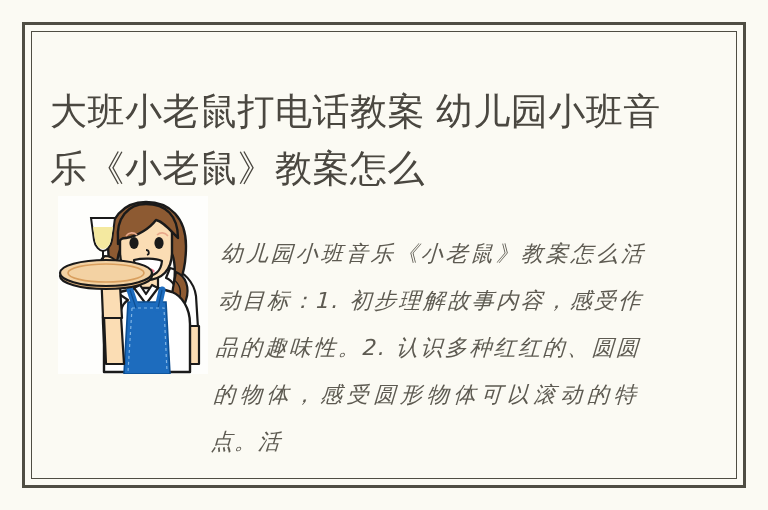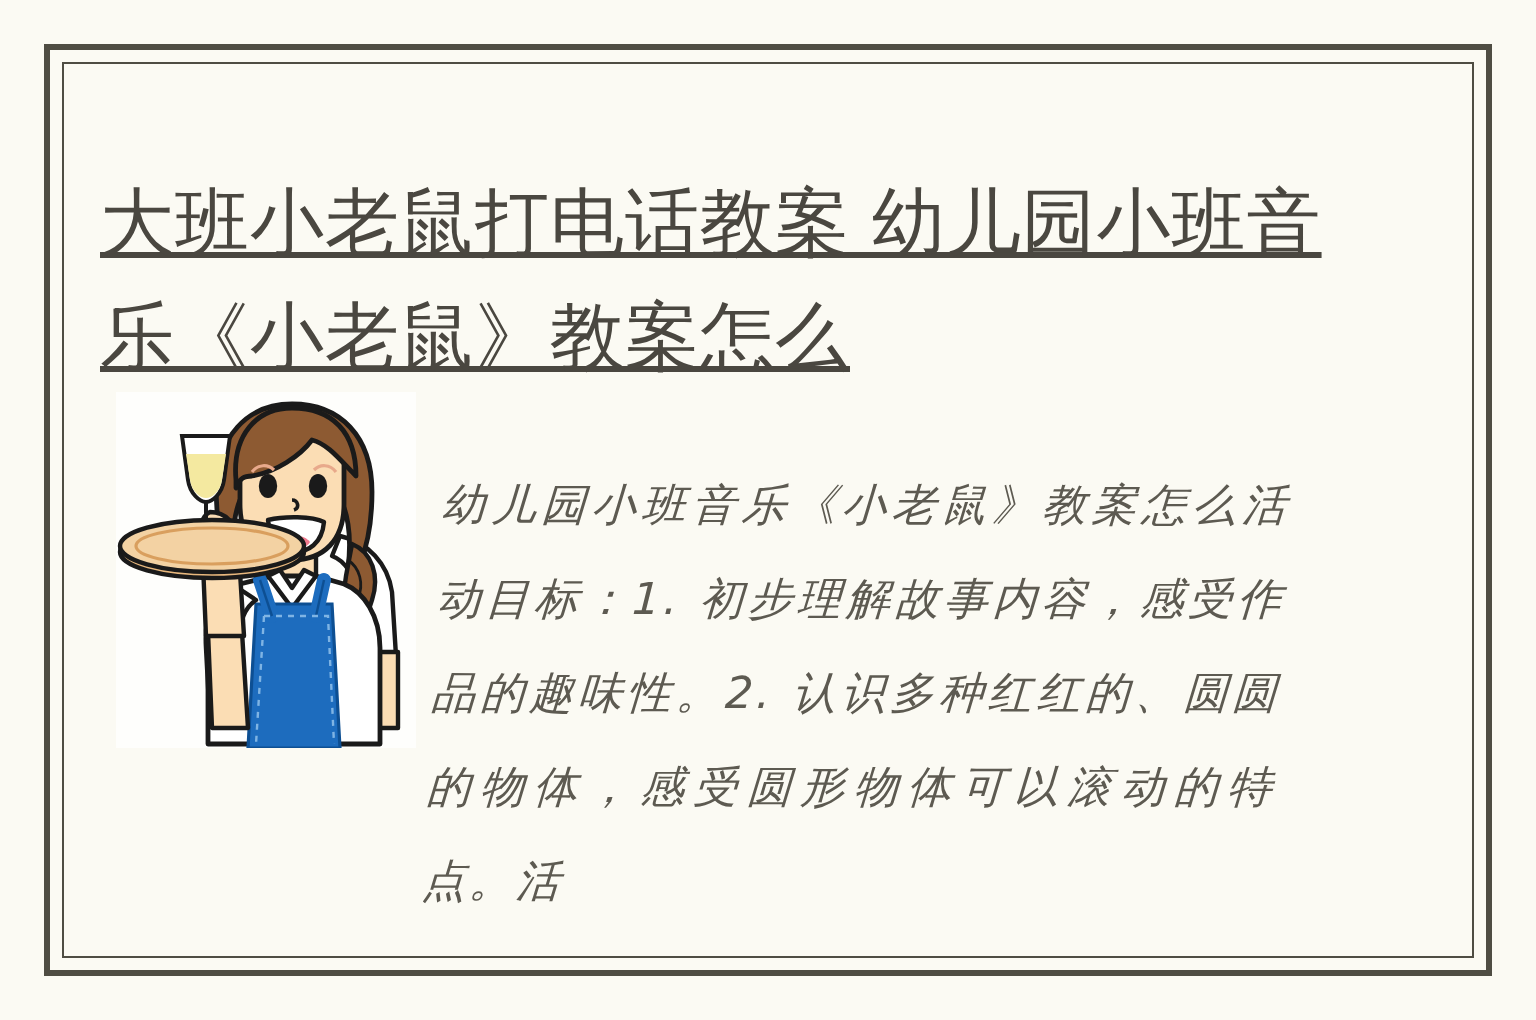--- a/index.html
+++ b/index.html
@@ -51,21 +51,20 @@
     left: 50px;
     top: 58px;
     width: 620px;
     color: #4a4740;
     font-family: "Liberation Sans", "DejaVu Sans", sans-serif;
     font-size: 37px;
     line-height: 57px;
     font-weight: 400;
     letter-spacing: 0.5px;
     white-space: pre-wrap;
-    text-decoration: underline;
   }
   .body-block {
     position: absolute;
     left: 222px;
     top: 208px;
     width: 424px;
   }
   .body-text {
     color: #5d5a51;
     font-family: "DejaVu Sans", "Liberation Sans", sans-serif;

